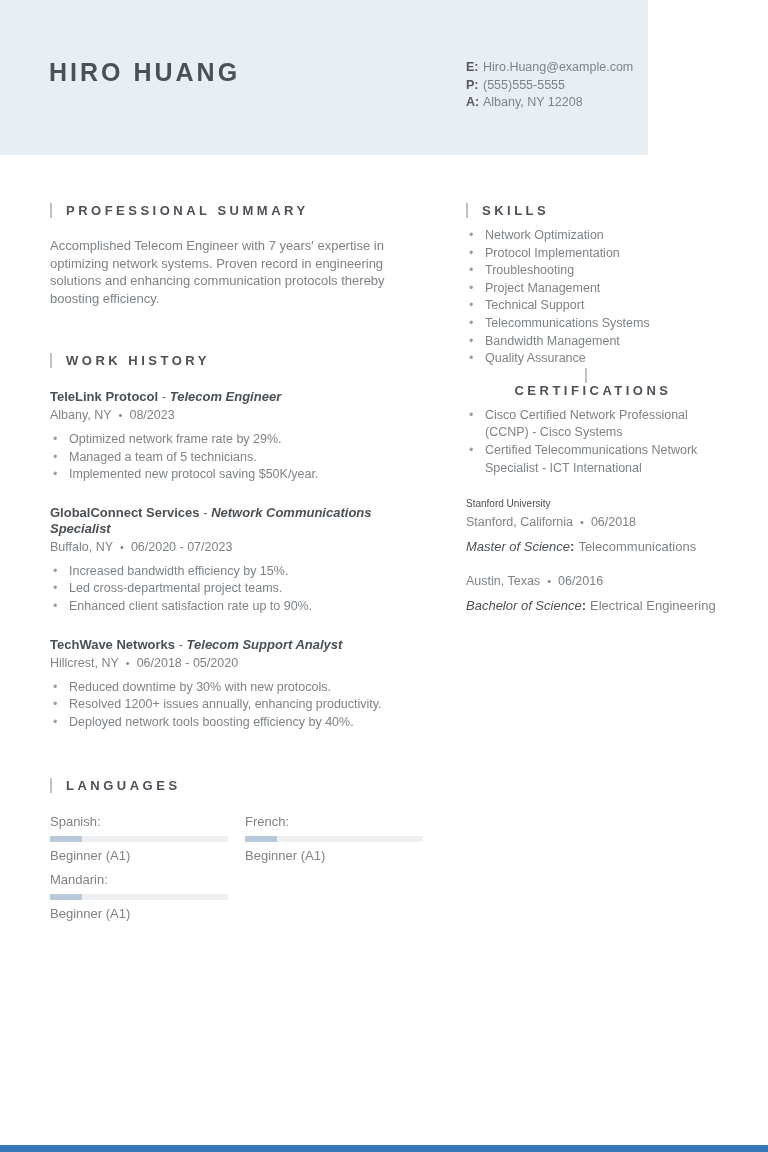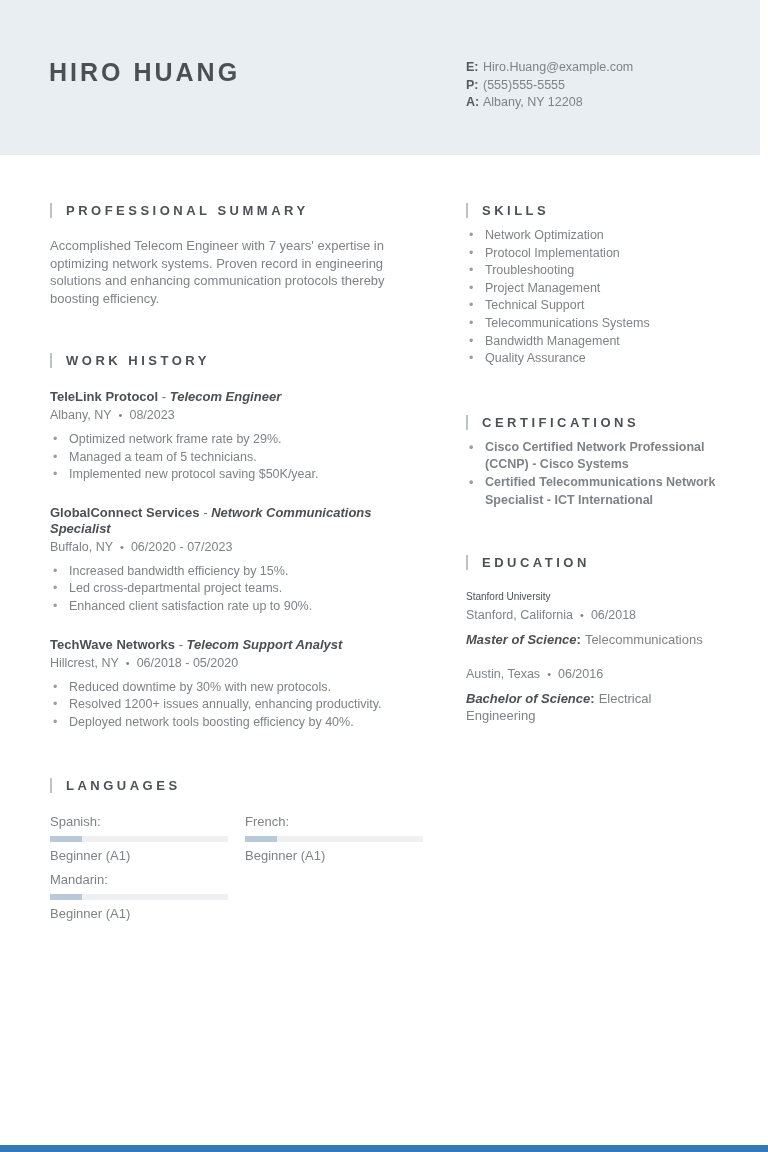--- a/index.html
+++ b/index.html
@@ -12,21 +12,21 @@
     --accent:#3579b8;
   }
   *{margin:0;padding:0;box-sizing:border-box;}
   html,body{background:#fff;}
   body{
     width:768px;height:1152px;position:relative;overflow:hidden;
     font-family:"Liberation Sans",sans-serif;
     -webkit-font-smoothing:antialiased;
   }
   
-  .header{position:absolute;top:0;left:0;width:760px;height:155px;background:var(--header-bg);}
+  .header{position:absolute;top:0;left:0;width:648px;height:155px;background:var(--header-bg);}
   .name{position:absolute;left:49px;top:58px;font-size:25px;font-weight:bold;
         letter-spacing:3px;color:var(--dark-text);}
   .contact{position:absolute;left:466px;top:59px;}
   .contact-line{display:flex;font-size:12.5px;line-height:17.5px;}
   .contact-label{font-weight:bold;color:#55595e;width:17px;flex:none;}
   .contact-value{color:var(--body-text);}
   
   .col-left{position:absolute;left:50px;top:197px;width:384px;}
   .col-right{position:absolute;left:466px;top:197px;width:254px;}
   
@@ -51,27 +51,27 @@
   
   .languages-heading{margin-top:47px;}
   .lang-grid{margin-top:21px;display:grid;grid-template-columns:195px 195px;row-gap:9px;}
   .lang-name{font-size:13px;color:var(--body-text);}
   .lang-bar{width:178px;height:6px;background:var(--track);margin:7px 0 6px;}
   .lang-fill{height:100%;background:var(--fill);}
   .lang-level{font-size:13px;color:var(--body-text);}
   
   .skills-heading{margin-top:6px;}
   .skills-list{margin-top:19px;}
-  .certs-heading{margin-top:47px;}
-  .certs-list{margin-top:19px;font-weight:bold;}
+  .certs-heading{flex-direction:column;}
+  .certs-list{margin-top:19px;}
   .edu-heading{margin-top:46px;}
   .school{margin-top:19px;}
   .school-name{font-size:10px;font-weight:normal;color:var(--dark-text);line-height:16px;}
   .degree-line{margin-top:9px;font-size:13px;line-height:17px;}
-  .degree{font-weight:bold;font-style:italic;color:var(--dark-text);}
+  .degree{font-weight:normal;font-style:italic;color:var(--dark-text);}
   .degree-sep{color:var(--dark-text);font-weight:bold;margin-right:4px;}
   .field{color:var(--body-text);}
   
   .footer-bar{position:absolute;left:0;bottom:0;width:768px;height:7px;background:var(--accent);}
 </style>
 </head>
 <body>
 
 <div class="header">
   <div class="name">HIRO HUANG</div>
@@ -202,24 +202,20 @@
 
   <div class="section-heading certs-heading">
     <span class="vbar"></span>
     <span>CERTIFICATIONS</span>
   </div>
   <ul class="bullets certs-list">
     <li>Cisco Certified Network Professional (CCNP) - Cisco Systems</li>
     <li>Certified Telecommunications Network Specialist - ICT International</li>
   </ul>
 
-  <div class="section-heading edu-heading">
-    <span class="vbar"></span>
-    <span>EDUCATION</span>
-  </div>
 
   <div class="school">
     <div class="school-name">Stanford University</div>
     <div class="meta-line">
       <span>Stanford, California</span><span class="meta-dot">•</span><span>06/2018</span>
     </div>
     <div class="degree-line">
       <span class="degree">Master of Science</span><span class="degree-sep">:</span><span class="field">Telecommunications</span>
     </div>
   </div>

